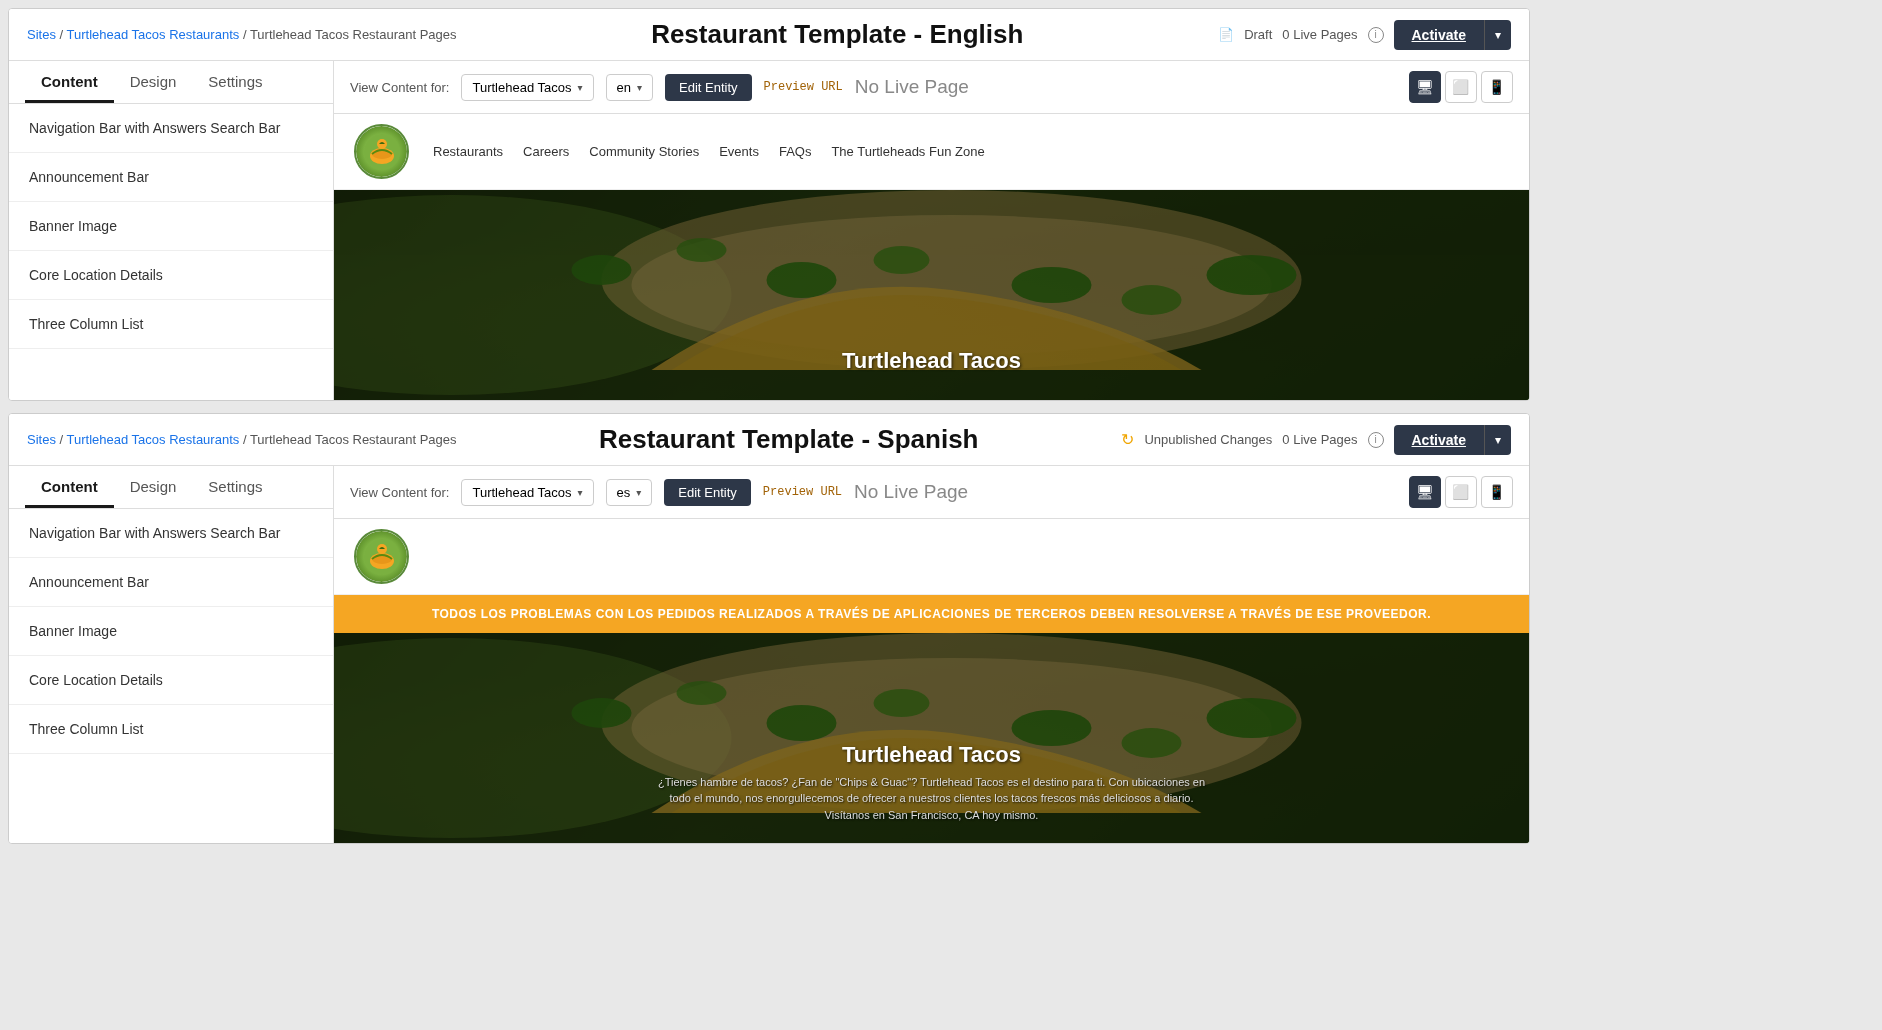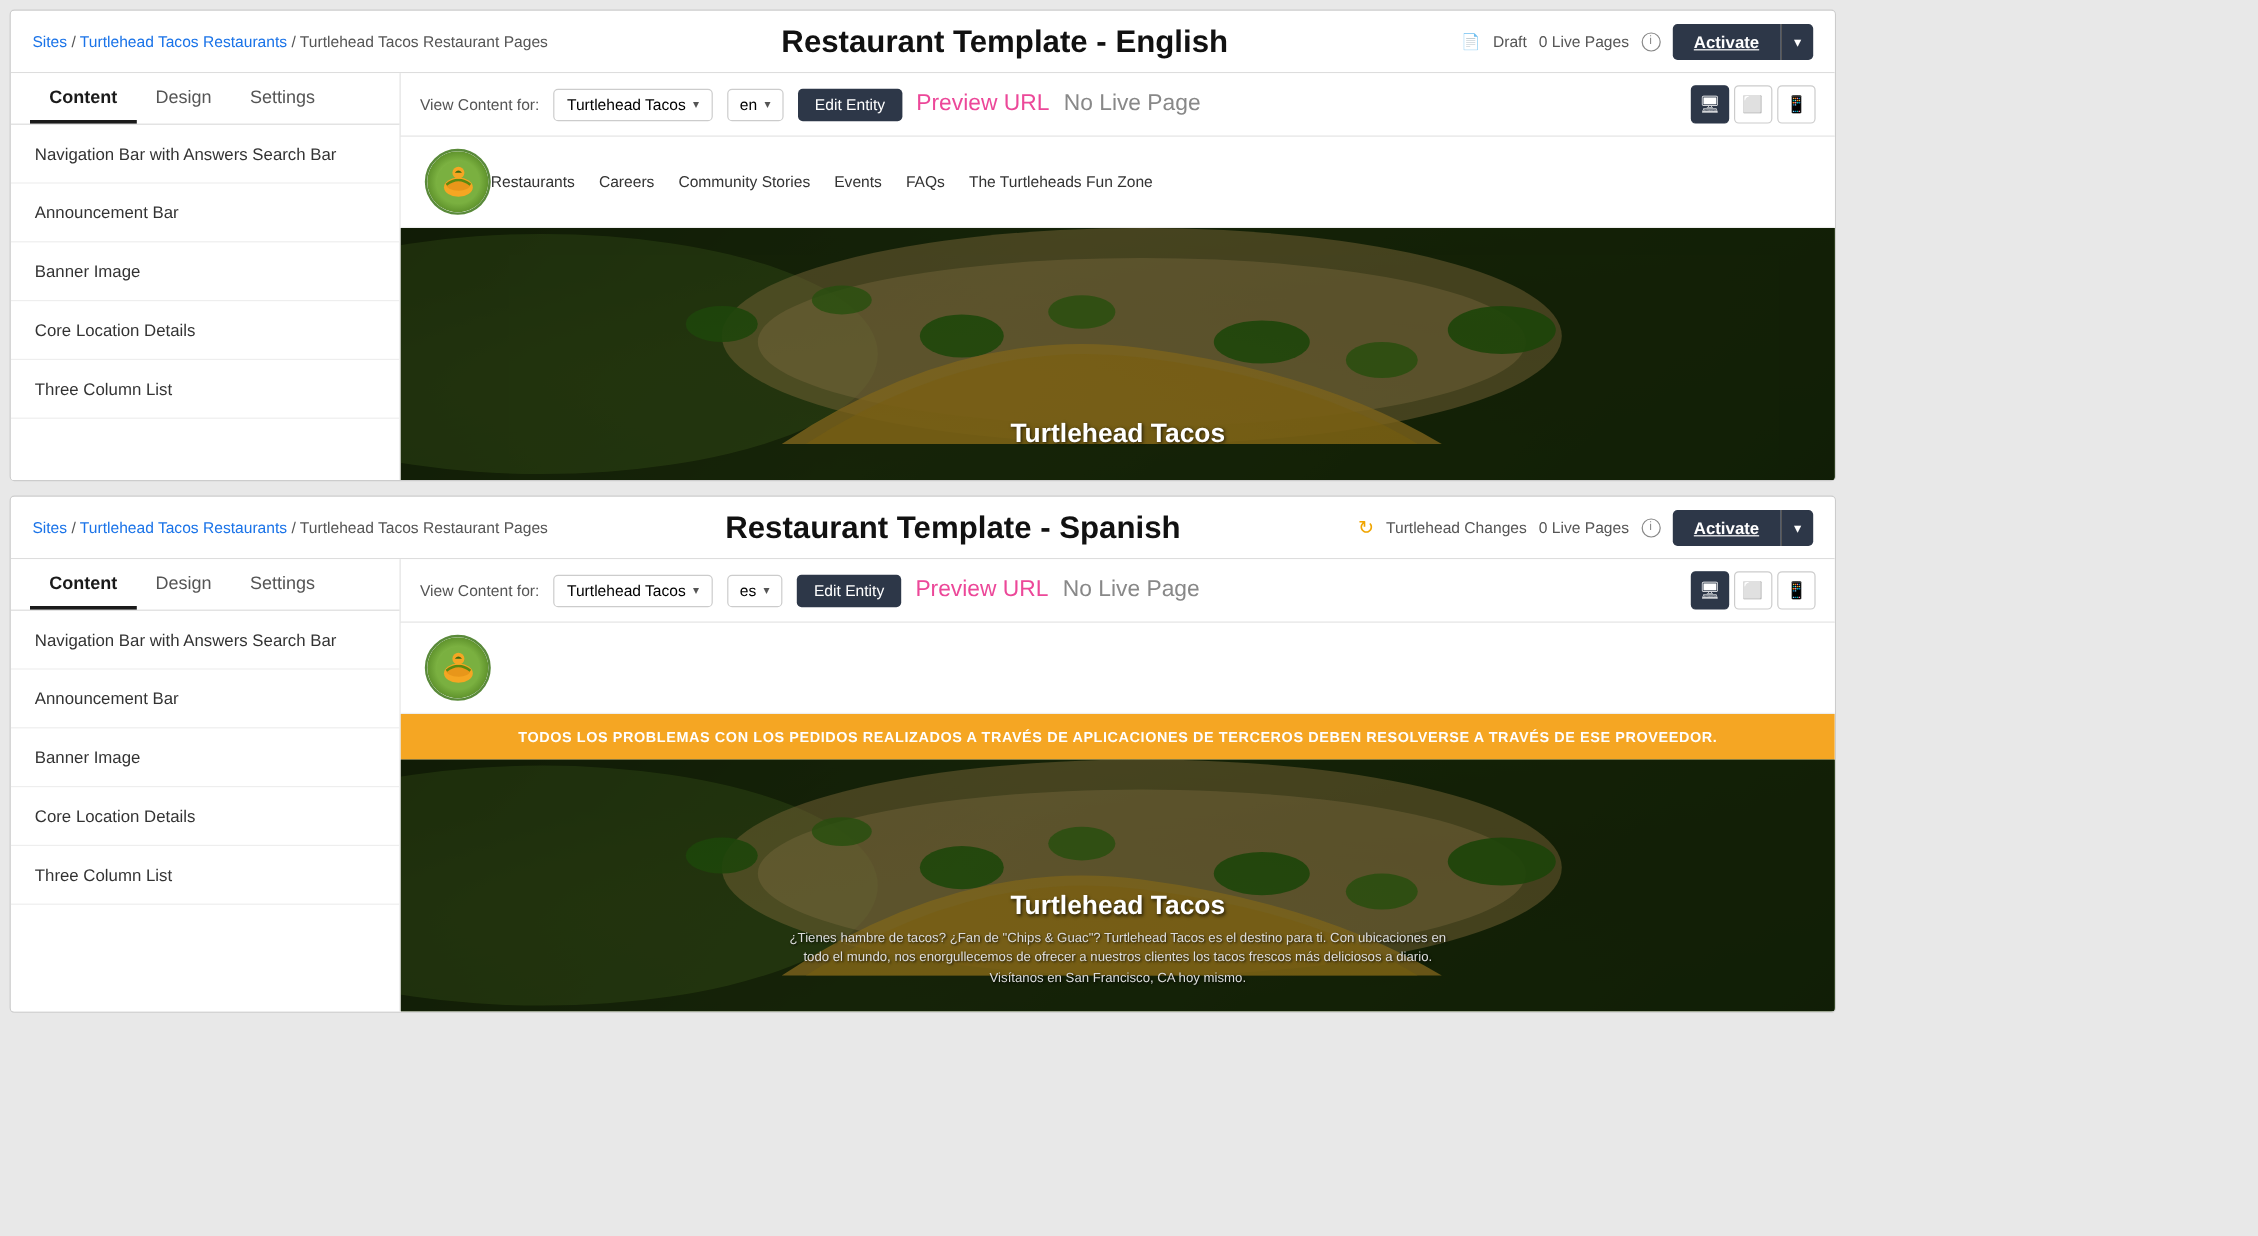--- a/index.html
+++ b/index.html
@@ -35,29 +35,29 @@
     .sidebar-items { padding: 0; }
     .sidebar-item { padding: 16px 20px; border-bottom: 1px solid #eee; font-size: 14px; color: #333; cursor: pointer; }
 
     
     .preview-area { flex: 1; background: #f0f0f0; }
     .preview-toolbar { display: flex; align-items: center; gap: 12px; padding: 10px 16px; background: #fff; border-bottom: 1px solid #ddd; }
     .view-content-label { font-size: 13px; color: #555; white-space: nowrap; }
     .dropdown-btn { display: flex; align-items: center; gap: 6px; border: 1px solid #ccc; border-radius: 4px; padding: 5px 10px; font-size: 13px; background: #fff; cursor: pointer; }
     .dropdown-arrow { font-size: 10px; color: #555; }
     .edit-entity-btn { background: #2d3748; color: #fff; border: none; padding: 6px 14px; border-radius: 4px; font-size: 13px; cursor: pointer; }
-    .preview-url-link { color: #ec4899; font-size: 19px; text-decoration: none; cursor: pointer; }
+    .preview-url-link { color: #a16207; font-size: 12px; text-decoration: none; cursor: pointer; font-family: Liberation Mono, monospace; }
     .no-live-page { font-size: 19px; color: #888; }
     .device-icons { margin-left: auto; display: flex; gap: 4px; }
     .device-icon { width: 32px; height: 32px; border: 1px solid #ccc; border-radius: 4px; display: flex; align-items: center; justify-content: center; cursor: pointer; background: #fff; font-size: 14px; }
     .device-icon.active { background: #2d3748; color: #fff; border-color: #2d3748; }
 
     
     .preview-content { background: #fff; margin: 0; }
-    .nav-bar { display: flex; align-items: center; padding: 10px 20px; background: #fff; border-bottom: 1px solid #eee; }
+    .nav-bar { display: flex; align-items: center; padding: 10px 20px; gap: 24px; background: #fff; border-bottom: 1px solid #eee; }
     .nav-logo { width: 55px; height: 55px; border-radius: 50%; background: #e8f0e8; border: 2px solid #5a8a3a; display: flex; align-items: center; justify-content: center; font-size: 8px; color: #5a8a3a; font-weight: bold; text-align: center; overflow: hidden; }
     .nav-logo-inner { width: 100%; height: 100%; background: radial-gradient(circle, #c8e0a0 0%, #7ab040 50%, #3a6a10 100%); border-radius: 50%; display: flex; align-items: center; justify-content: center; }
     .nav-links { display: flex; gap: 20px; font-size: 13px; color: #333; }
     .nav-links span { cursor: pointer; white-space: nowrap; }
 
     .announcement-bar { background: #f5a623; padding: 12px 20px; text-align: center; font-size: 12px; font-weight: 600; color: #fff; letter-spacing: 0.5px; }
 
     .banner-image { position: relative; height: 210px; background: linear-gradient(to bottom right, #2a3a1a, #4a5a2a); overflow: hidden; display: flex; align-items: center; justify-content: flex-end; flex-direction: column; padding-bottom: 20px; }
     .banner-bg { position: absolute; top: 0; left: 0; right: 0; bottom: 0; background: 
       radial-gradient(ellipse at 30% 60%, rgba(60,80,20,0.9) 0%, transparent 50%),
@@ -208,21 +208,21 @@
       <div class="breadcrumb">
         <a>Sites</a>
         <span> / </span>
         <a>Turtlehead Tacos Restaurants</a>
         <span> / </span>
         <span>Turtlehead Tacos Restaurant Pages</span>
       </div>
       <h1 class="page-title">Restaurant Template - Spanish</h1>
       <div class="top-actions">
         <span class="unpublished-icon" style="color:#f0a500; font-size:16px;">↻</span>
-        <span>Turtlehead Changes</span>
+        <span>Unpublished Changes</span>
         <span>0 Live Pages</span>
         <span class="info-icon">i</span>
         <div class="activate-group">
           <button class="activate-btn">Activate</button>
           <button class="activate-dropdown">▾</button>
         </div>
       </div>
     </div>
 
     <div class="content-area">

